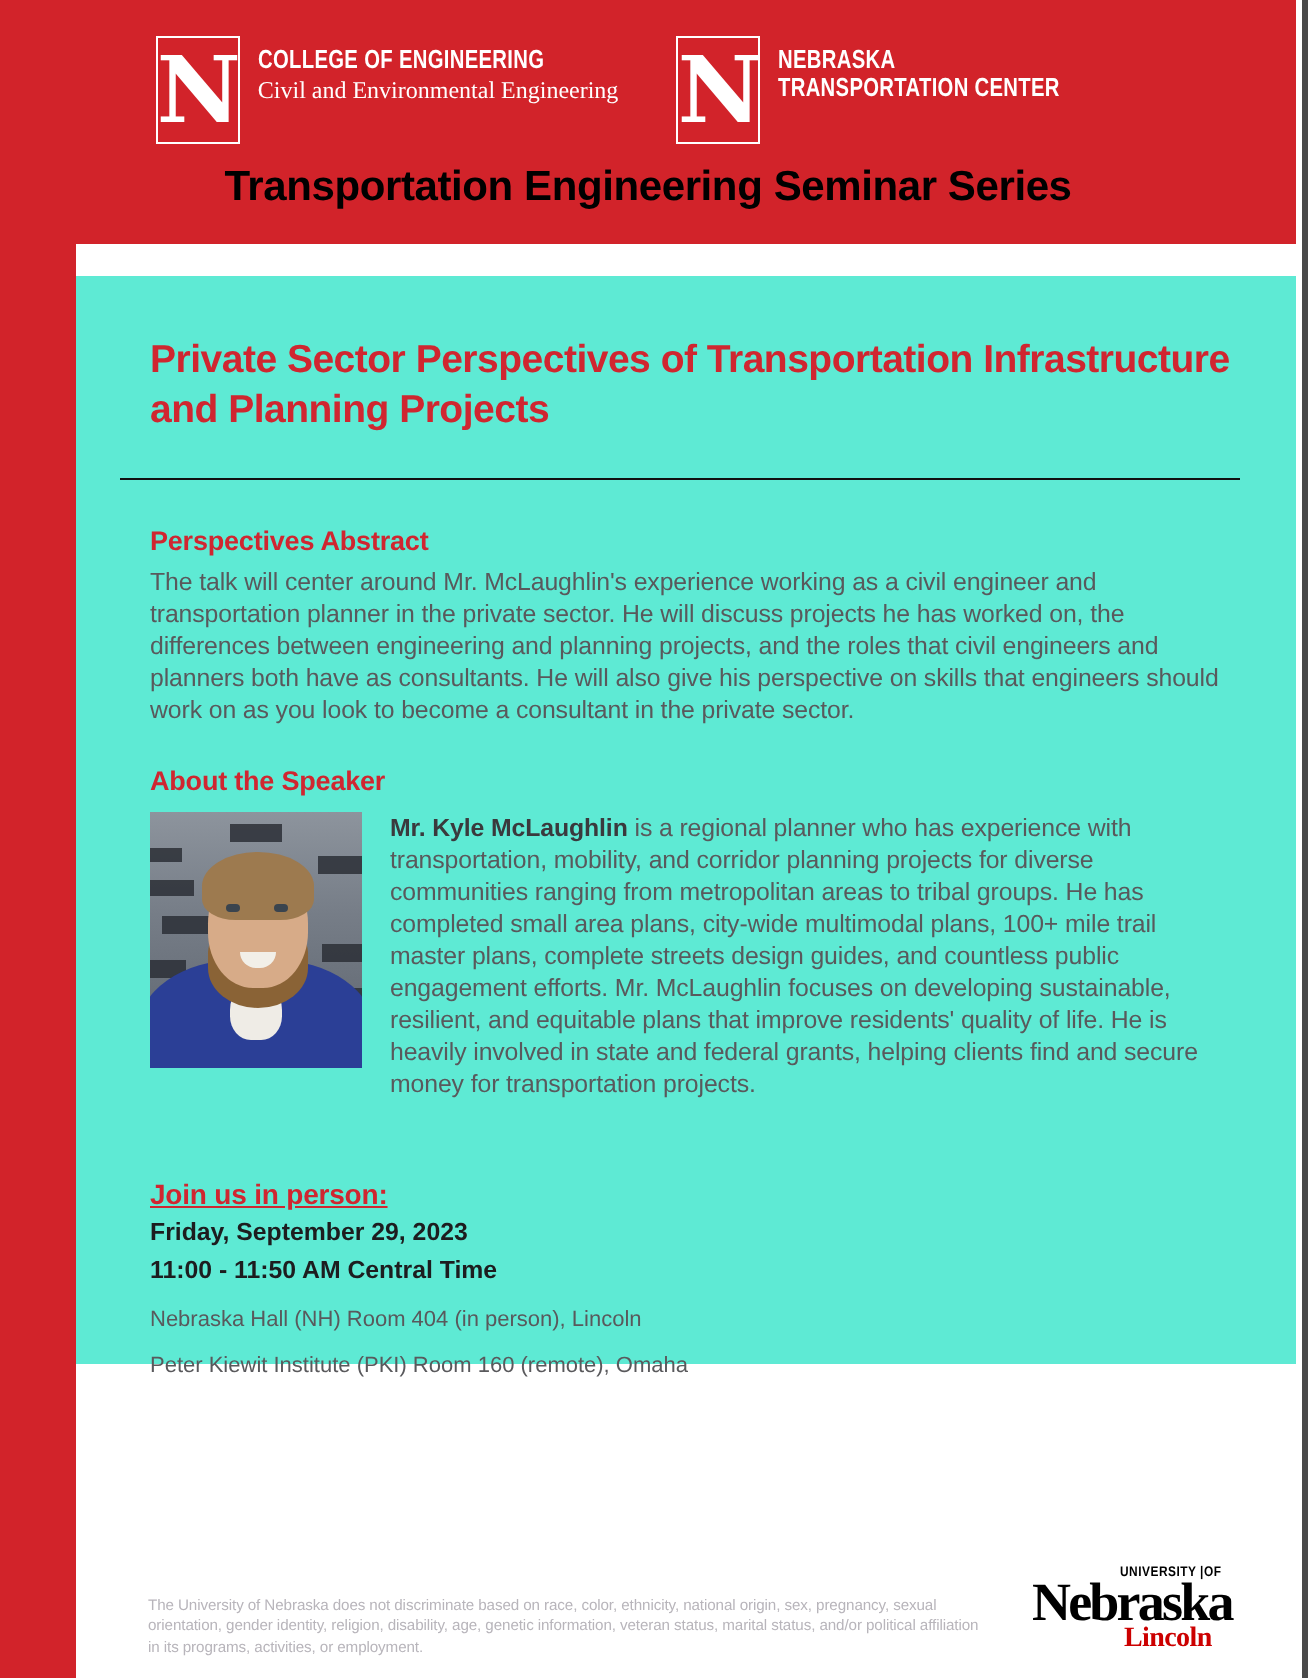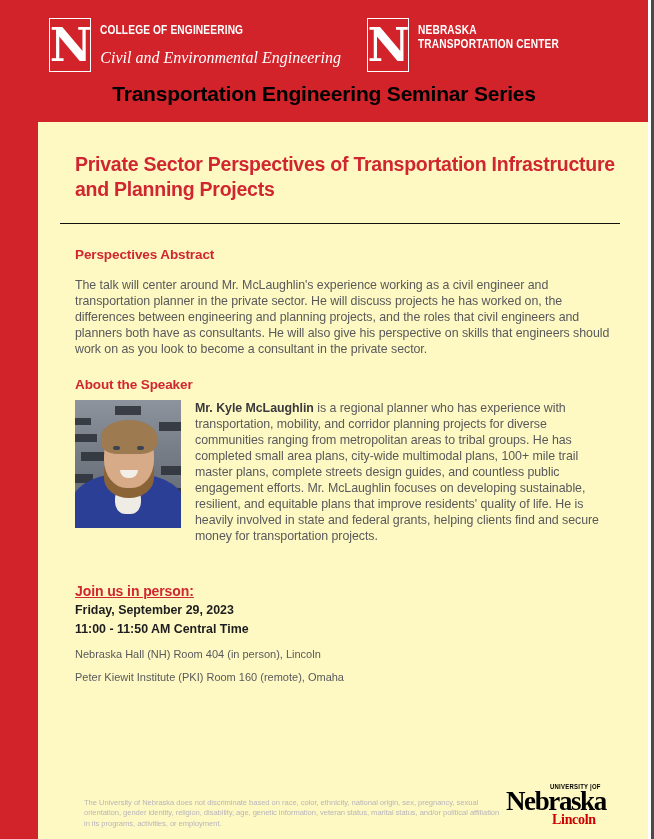--- a/index.html
+++ b/index.html
@@ -109,24 +109,23 @@
     font-size: 13px;
     line-height: 14px;
     letter-spacing: 0.2px;
     transform: scaleX(0.78);
     transform-origin: left center;
     white-space: nowrap;
   }
   .logo-sub {
     color: #ffffff;
     font-family: "Liberation Serif", serif;
-    font-style: italic;
-    font-size: 16px;
+    font-size: 12px;
     line-height: 15px;
-    margin-top: 13px;
+    margin-top: 1px;
     white-space: nowrap;
   }
 
   .series-title {
     position: absolute;
     left: 0;
     top: 82px;
     width: 648px;
     text-align: center;
     color: #000000;
@@ -134,24 +133,24 @@
     font-weight: bold;
     font-size: 21px;
     line-height: 24px;
     letter-spacing: -0.2px;
   }
 
   
   .content {
     position: absolute;
     left: 38px;
-    top: 122px;
+    top: 138px;
     width: 610px;
-    height: 717px;
-    background: #fef9c3;
+    height: 544px;
+    background: #5eead4;
     box-sizing: border-box;
   }
 
   .inner {
     position: absolute;
     left: 37px;
     top: 0;
     width: 544px;
   }
 
@@ -183,21 +182,21 @@
 
   .body-text {
     color: #59595c;
     font-family: "Liberation Sans", sans-serif;
     font-size: 12.4px;
     line-height: 16px;
     letter-spacing: -0.05px;
   }
 
   .abstract-head { margin-top: 22px; }
-  .abstract-body { margin-top: 14px; width: 538px; }
+  .abstract-body { margin-top: 4px; width: 538px; }
 
   .speaker-head { margin-top: 19px; }
 
   .speaker-row {
     display: flex;
     align-items: flex-start;
     gap: 14px;
     margin-top: 7px;
   }
 
@@ -332,21 +331,21 @@
   .join-loc + .join-loc { margin-top: 7px; }
 
   
   .footer {
     position: absolute;
     left: 38px;
     bottom: 10px;
     width: 610px;
     display: flex;
     align-items: flex-end;
-    justify-content: center;
+    justify-content: space-between;
     padding: 0 22px 0 36px;
     box-sizing: border-box;
   }
   .disclaimer {
     color: #b8b5bb;
     font-family: "Liberation Sans", sans-serif;
     font-size: 7.6px;
     line-height: 10.5px;
     letter-spacing: -0.05px;
     width: 420px;

